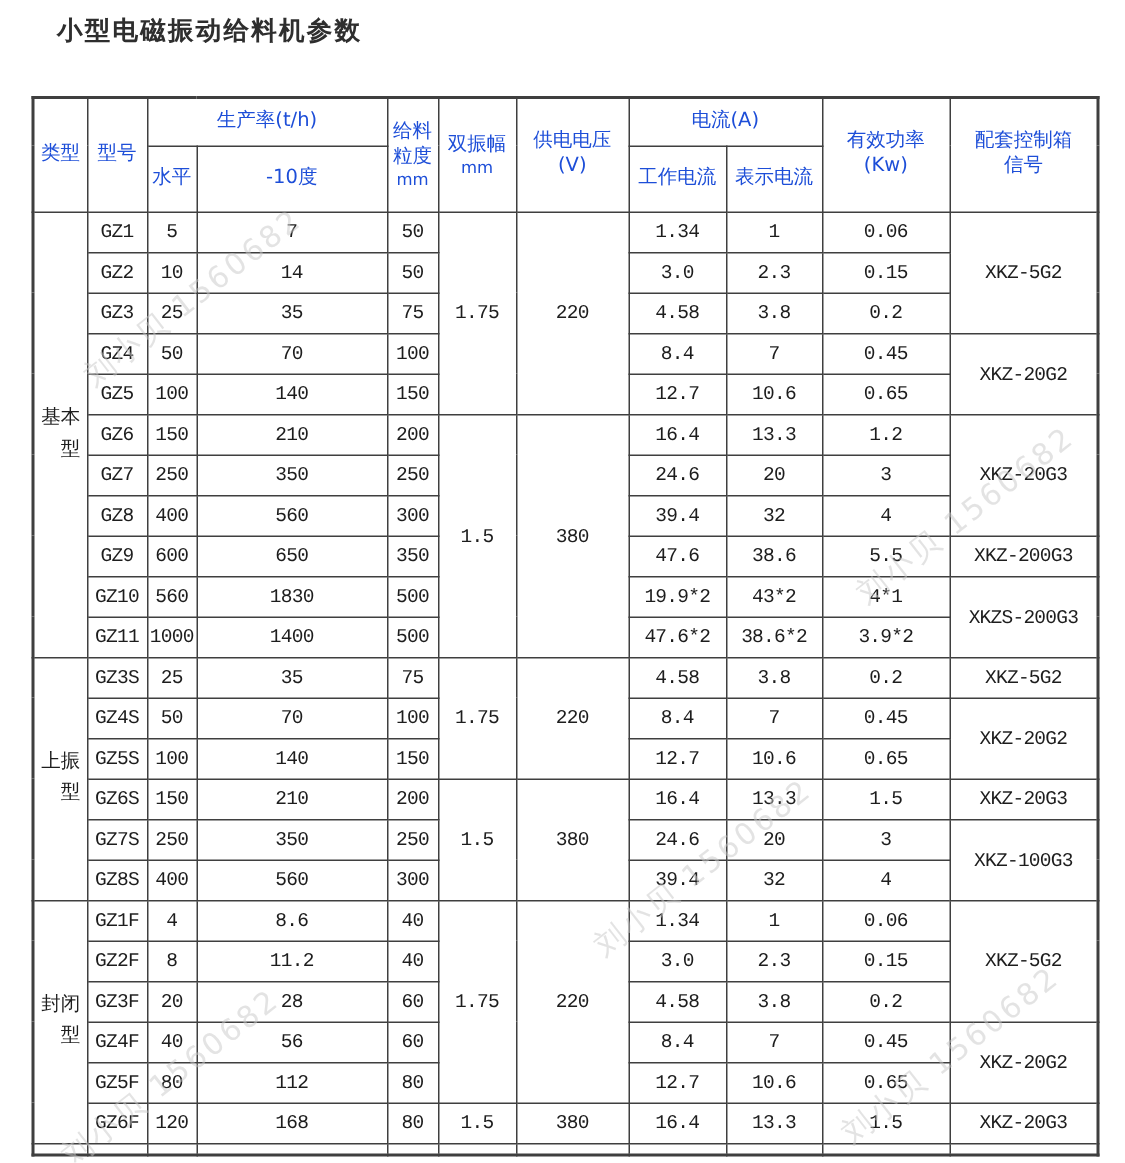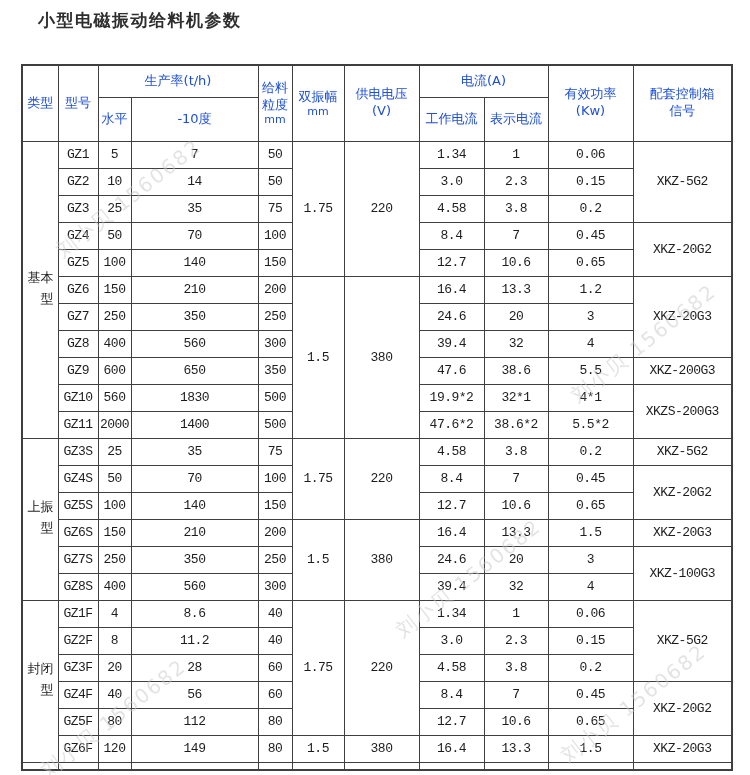--- a/index.html
+++ b/index.html
@@ -232,32 +232,32 @@
         <td>38.6</td>
         <td>5.5</td>
         <td>XKZ-200G3</td>
       </tr>
       <tr>
         <td>GZ10</td>
         <td>560</td>
         <td>1830</td>
         <td>500</td>
         <td>19.9*2</td>
-        <td>32*1</td>
+        <td>43*2</td>
         <td>4*1</td>
         <td rowspan="2">XKZS-200G3</td>
       </tr>
       <tr>
         <td>GZ11</td>
-        <td>2000</td>
+        <td>1000</td>
         <td>1400</td>
         <td>500</td>
         <td>47.6*2</td>
         <td>38.6*2</td>
-        <td>5.5*2</td>
+        <td>3.9*2</td>
       </tr>
       <tr>
         <td rowspan="6" class="type-group">上振型</td>
         <td>GZ3S</td>
         <td>25</td>
         <td>35</td>
         <td>75</td>
         <td rowspan="3">1.75</td>
         <td rowspan="3">220</td>
         <td>4.58</td>
@@ -361,21 +361,21 @@
         <td>80</td>
         <td>112</td>
         <td>80</td>
         <td>12.7</td>
         <td>10.6</td>
         <td>0.65</td>
       </tr>
       <tr>
         <td>GZ6F</td>
         <td>120</td>
-        <td>149</td>
+        <td>168</td>
         <td>80</td>
         <td>1.5</td>
         <td>380</td>
         <td>16.4</td>
         <td>13.3</td>
         <td>1.5</td>
         <td>XKZ-20G3</td>
       </tr>
       <tr class="partial-row">
         <td></td>

